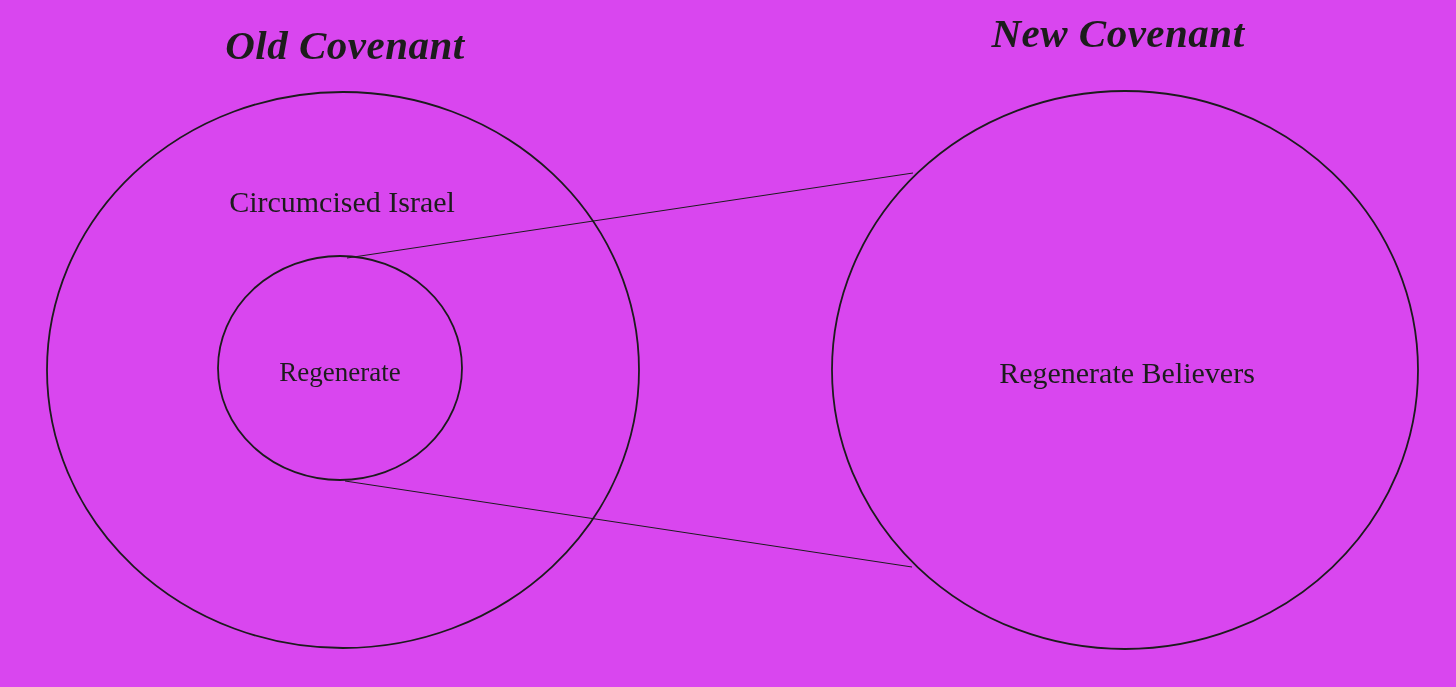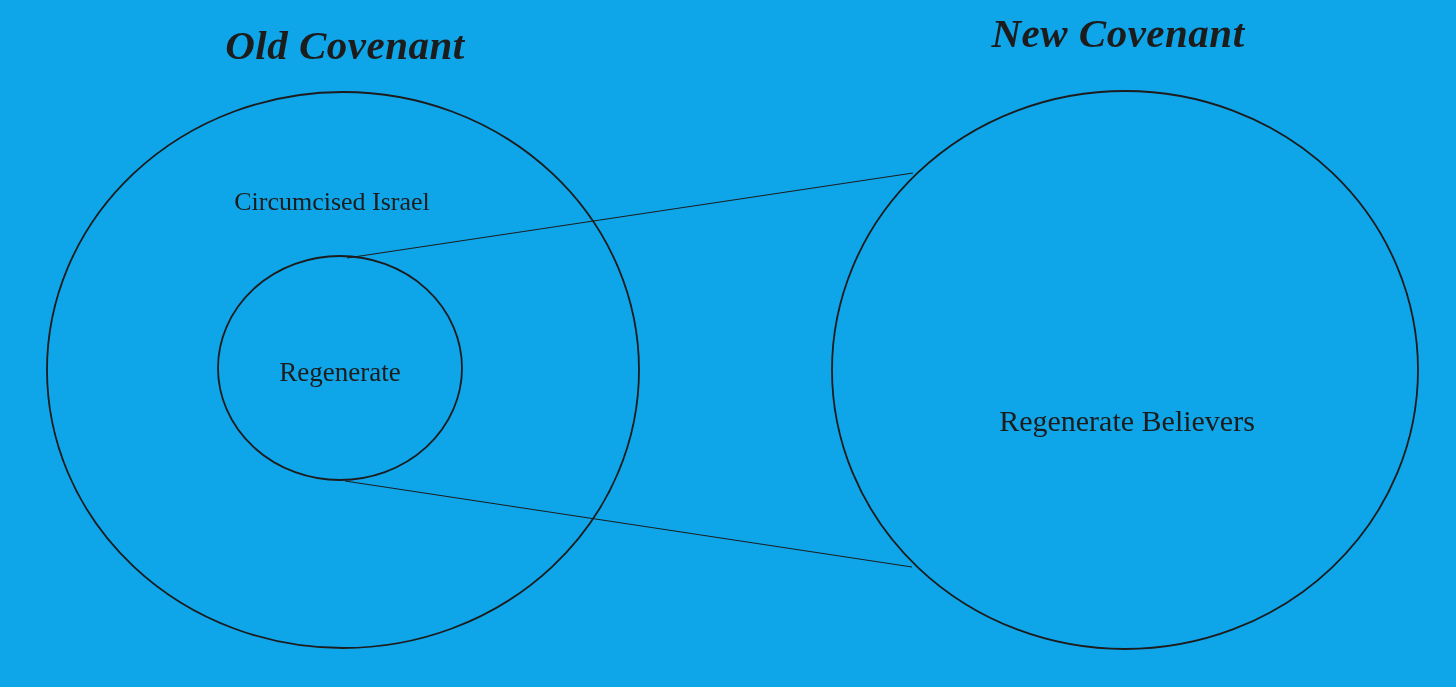--- a/index.html
+++ b/index.html
@@ -4,21 +4,21 @@
 <style>
   html, body {
     margin: 0;
     padding: 0;
     background: #ffffff;
   }
   .canvas {
     position: relative;
     width: 1456px;
     height: 687px;
-    background: #0ea5e9;
+    background: #d946ef;
     font-family: "Liberation Serif", serif;
     color: #1c1c1c;
     overflow: hidden;
   }
   .canvas svg {
     position: absolute;
     top: 0;
     left: 0;
     display: block;
   }
@@ -37,32 +37,31 @@
   }
   .title {
     font-size: 41px;
     font-weight: bold;
     font-style: italic;
     letter-spacing: 0.5px;
   }
   .title-old { left: 345px; top: 45px; }
   .title-new { left: 1118px; top: 33px; }
   .outer-label {
-    left: 332px; top: 202px;
-    font-size: 26px;
+    left: 342px; top: 202px;
+    font-size: 30px;
   }
   .inner-label {
     left: 340px; top: 372px;
     font-size: 27px;
     line-height: 1.35;
   }
   .right-label {
     left: 1127px; top: 373px;
     font-size: 30px;
-    margin-top: 48px;
   }
 </style>
 </head>
 <body>
 
 <div class="canvas">
 
   <svg width="1456" height="687" viewBox="0 0 1456 687">
 
     <ellipse class="shape circle-stroke" cx="343" cy="370" rx="296" ry="278"></ellipse>

